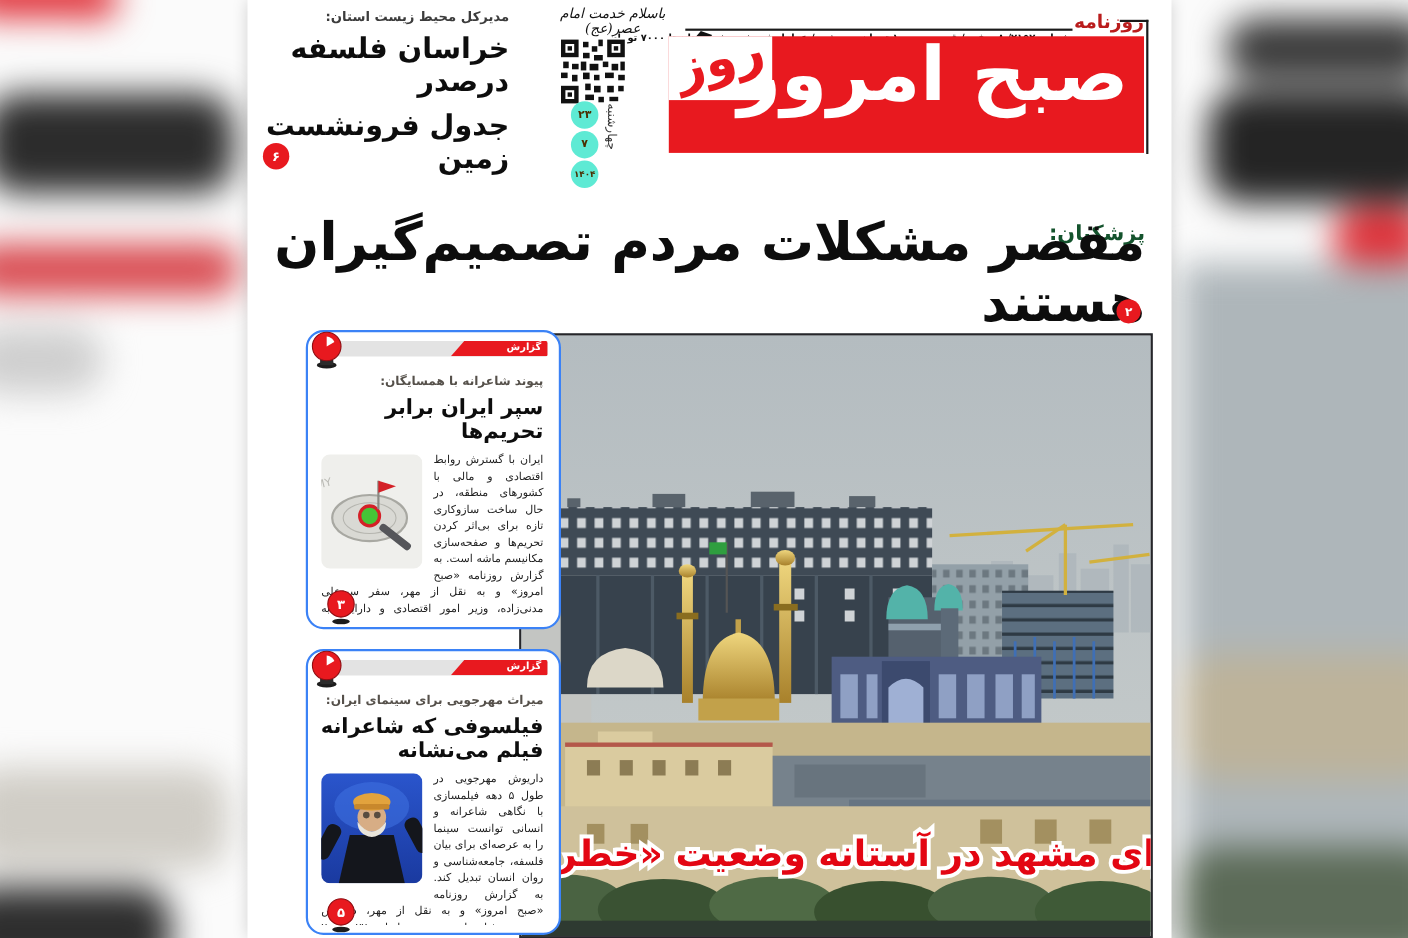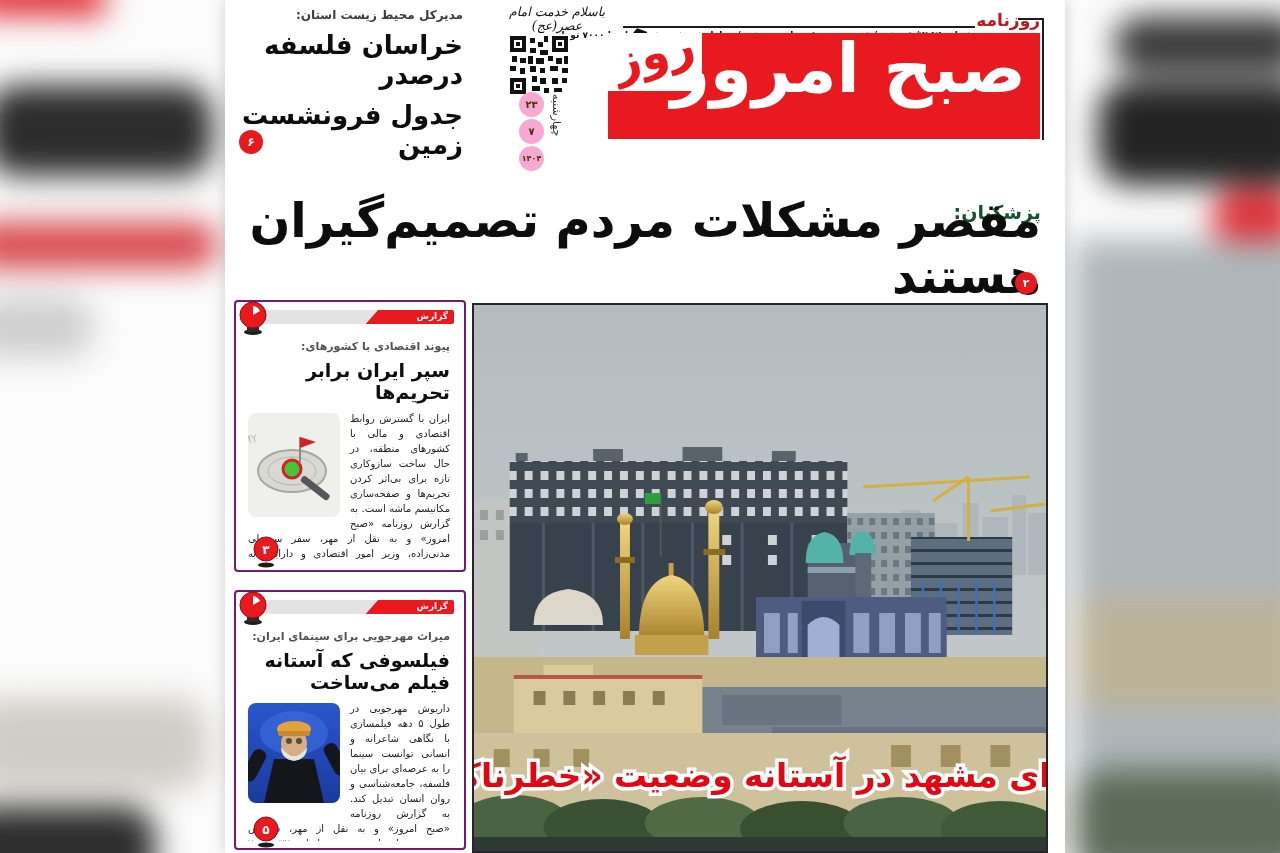--- a/index.html
+++ b/index.html
@@ -16,24 +16,24 @@
   .masthead-box{background:#E8191F;}
   .logo-notch{position:absolute;left:0;top:0;width:94px;height:58px;background:#fff;}
   .logo-main{position:absolute;right:14px;top:-4px;color:#fff;font-weight:bold;
              font-size:68px;white-space:nowrap;letter-spacing:-2px;}
   .logo-accent{position:absolute;color:#E8191F;font-weight:bold;font-size:46px;
                transform:rotate(-14deg);white-space:nowrap;}
   .kicker{font-weight:bold;color:#3c3c3c;}
   .headline{font-weight:bold;color:#0d0d0d;}
   .pgcircle{border-radius:50%;background:#E8191F;color:#fff;font-weight:bold;
             display:flex;align-items:center;justify-content:center;}
-  .datecircle{border-radius:50%;background:#f9a8d4;color:#4b2e00;font-weight:bold;
+  .datecircle{border-radius:50%;background:#5eead4;color:#4b2e00;font-weight:bold;
               display:flex;align-items:center;justify-content:center;font-size:10px;}
-  .sidebox{position:absolute;background:#fff;border:2px solid #701a75;border-radius:4px;
-           box-sizing:border-box;}
+  .sidebox{position:absolute;background:#fff;border:2px solid #3b82f6;border-radius:16px;
+           box-sizing:border-box;margin-left:44px;}
   .sectionbar{position:relative;height:14px;margin:8px 10px 0 26px;background:#e3e3e3;
               border-radius:2px;overflow:hidden;}
   .sectionbar .red{position:absolute;right:0;top:0;height:100%;width:46%;background:#E8191F;
                    clip-path:polygon(14% 0,100% 0,100% 100%,0 100%);}
   .sectionlabel{position:absolute;right:6px;top:1px;color:#fff;font-size:9px;font-weight:bold;z-index:2;}
   .badge{position:absolute;}
   .sbody{font-size:10px;line-height:1.5;color:#222;text-align:justify;padding:0 14px 0 12px;}
   .sbody img,.floatimg{float:left;margin:2px 10px 4px 0;}
   .photo{position:absolute;border:2px solid #26262a;box-sizing:border-box;background:#bcc3c6;}
   .vweekday{transform:rotate(90deg);transform-origin:left top;font-size:11px;color:#333;white-space:nowrap;}
@@ -302,21 +302,21 @@
       <div class="sectionbar">
         <div class="red"></div>
         <div class="sectionlabel">گزارش</div>
       </div>
       <svg class="badge" style="right:196px;top:-2px;" width="30" height="36" viewBox="0 0 30 36">
         <ellipse cx="15" cy="32" rx="9" ry="3" fill="#1c1c1c"></ellipse>
         <rect x="9" y="27" width="12" height="5" fill="#2b2b2b"></rect>
         <circle cx="15" cy="15" r="13" fill="#E8191F" stroke="#8f0d12" stroke-width="1"></circle>
         <path d="M15 15 L15 6 A9 9 0 0 1 22 11 Z" fill="#ffffff"></path>
       </svg>
-      <div class="kicker" style="font-size:11px;margin:16px 14px 0 0;color:#55504a;">پیوند اقتصادی با کشورهای:</div>
+      <div class="kicker" style="font-size:11px;margin:16px 14px 0 0;color:#55504a;">پیوند شاعرانه با همسایگان:</div>
       <div class="headline" style="font-size:19px;margin:6px 14px 8px 0;">سپر ایران برابر تحریم‌ها</div>
       <div class="sbody" style="height:152px;overflow:hidden;">
         <svg class="floatimg" width="92" height="104" viewBox="0 0 92 104" style="border-radius:8px;">
           <rect width="92" height="104" fill="#efefec"></rect>
           <text x="10" y="28" font-size="10" fill="#b9b9b4" transform="rotate(-14 10 28)" font-family="DejaVu Sans, sans-serif">ECONOMY</text>
           <ellipse cx="44" cy="58" rx="34" ry="21" fill="#d9d9d4" stroke="#a8a8a2" stroke-width="2"></ellipse>
           <ellipse cx="44" cy="58" rx="24" ry="14" fill="none" stroke="#b5b5af" stroke-width="1"></ellipse>
           <circle cx="44" cy="56" r="9" fill="#45c437" stroke="#d42027" stroke-width="3"></circle>
           <line x1="52" y1="24" x2="52" y2="50" stroke="#8a8a84" stroke-width="2"></line>
           <polygon points="52,24 68,29 52,35" fill="#d42027"></polygon>
@@ -337,21 +337,21 @@
         <div class="red"></div>
         <div class="sectionlabel">گزارش</div>
       </div>
       <svg class="badge" style="right:196px;top:-2px;" width="30" height="36" viewBox="0 0 30 36">
         <ellipse cx="15" cy="32" rx="9" ry="3" fill="#1c1c1c"></ellipse>
         <rect x="9" y="27" width="12" height="5" fill="#2b2b2b"></rect>
         <circle cx="15" cy="15" r="13" fill="#E8191F" stroke="#8f0d12" stroke-width="1"></circle>
         <path d="M15 15 L15 6 A9 9 0 0 1 22 11 Z" fill="#ffffff"></path>
       </svg>
       <div class="kicker" style="font-size:11px;margin:16px 14px 0 0;color:#55504a;">میراث مهرجویی برای سینمای ایران:</div>
-      <div class="headline" style="font-size:19px;margin:6px 14px 8px 0;">فیلسوفی که آستانه فیلم می‌ساخت</div>
+      <div class="headline" style="font-size:19px;margin:6px 14px 8px 0;">فیلسوفی که شاعرانه فیلم می‌نشانه</div>
       <div class="sbody" style="height:140px;overflow:hidden;">
         <svg class="floatimg" width="92" height="100" viewBox="0 0 92 100" style="border-radius:8px;">
           <defs>
             <linearGradient id="bgblue" x1="0" y1="0" x2="0" y2="1">
               <stop offset="0" stop-color="#2a55cc"></stop>
                 <stop offset="1" stop-color="#1a3aa0"></stop>
             </linearGradient>
           </defs>
           <rect width="92" height="100" fill="url(#bgblue)"></rect>
           <ellipse cx="46" cy="30" rx="34" ry="22" fill="#3e6fe0" opacity="0.6"></ellipse>

